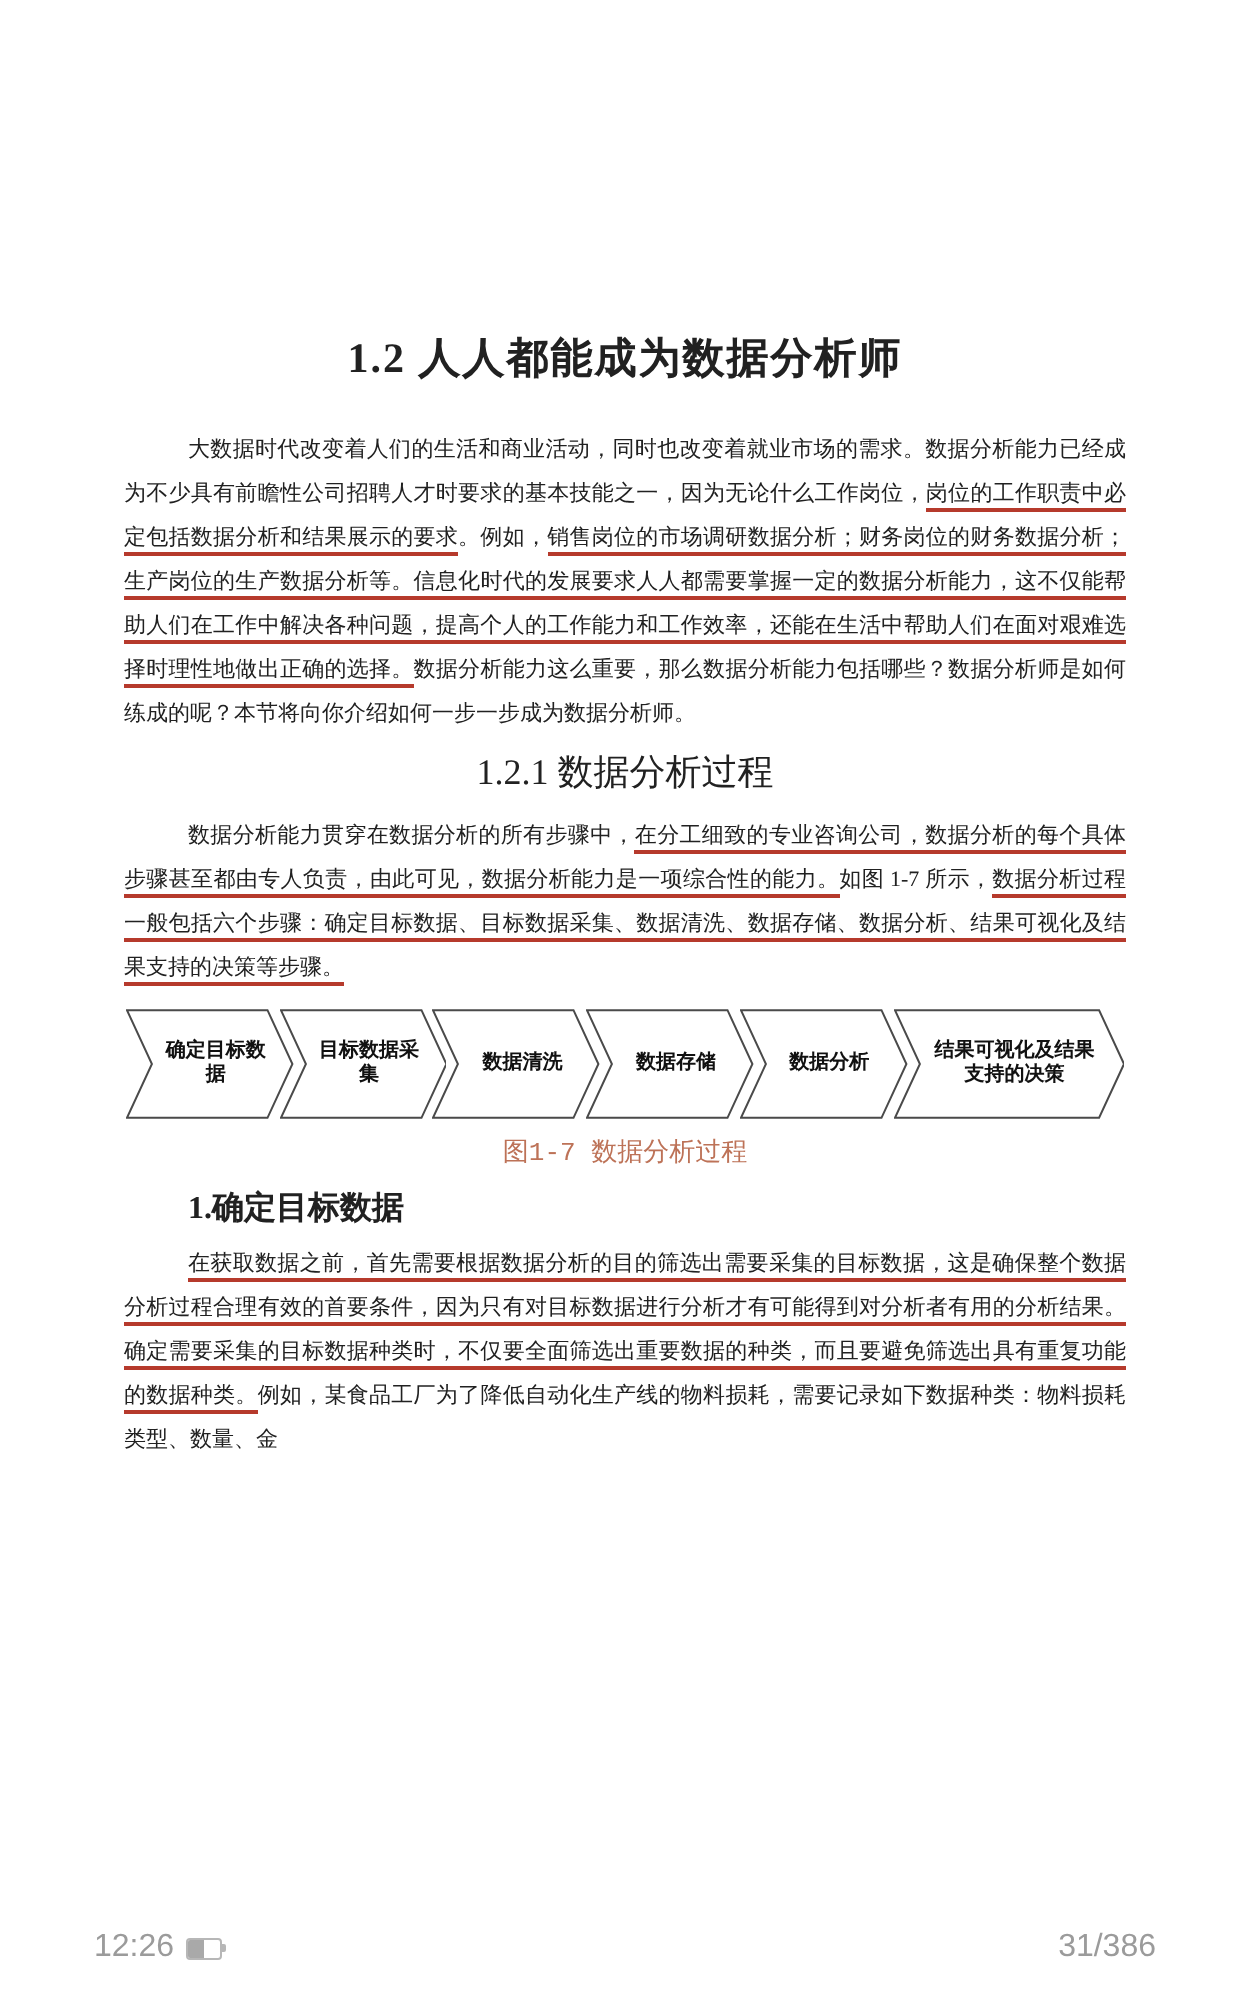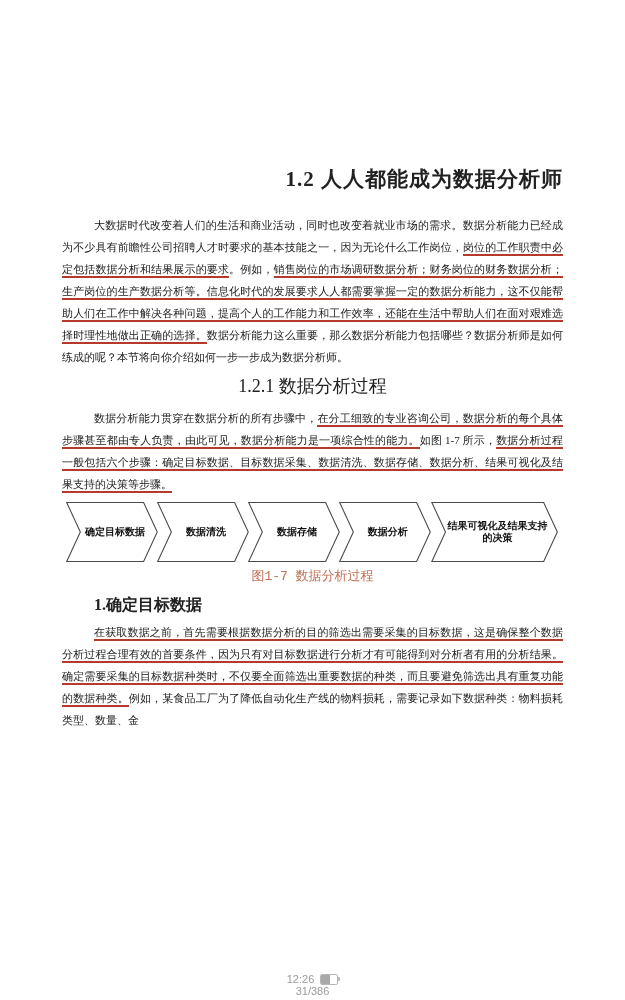--- a/index.html
+++ b/index.html
@@ -19,21 +19,21 @@
     color:var(--text-color);
   }
   .page-content{
     padding:167px 62px 0 62px;
   }
   h1.chapter-title{
     margin:0;
     font-size:21px;
     line-height:25px;
     font-weight:bold;
-    text-align:right;
+    text-align:center;
     letter-spacing:1px;
   }
   p.body{
     margin:0;
     font-size:11px;
     line-height:22px;
     text-align:justify;
     text-indent:32px;
     word-break:break-all;
   }
@@ -86,28 +86,27 @@
   }
   h3.subsection-heading{
     margin:11px 0 6px 0;
     font-size:16px;
     line-height:20px;
     font-weight:bold;
     padding-left:32px;
   }
   .statusbar{
     position:absolute;
-    left:47px;right:47px;bottom:3px;
+    left:47px;right:47px;bottom:17px;
     display:flex;
     justify-content:space-between;
     align-items:center;
     font-family:"Liberation Sans","DejaVu Sans",sans-serif;
-    font-size:11px;
+    font-size:16px;
     color:var(--status-color);
-    flex-direction:column;
   }
   .status-left{display:flex;align-items:center;gap:6px;}
   .battery{
     position:relative;
     display:inline-block;
     width:16px;height:9px;
     border:1px solid #b7b7b7;
     border-radius:2px;
     background:#fff;
   }
@@ -143,20 +142,26 @@
       <div class="chev">
         <svg viewBox="0 0 84 55">
           <polygon points="0.5,0.5 71,0.5 83.5,27.5 71,54.5 0.5,54.5 13,27.5" fill="#ffffff" stroke="#4a4a4a" stroke-width="1"></polygon>
         </svg>
         <span class="chev-label">确定目标数据</span>
       </div>
       <div class="chev">
         <svg viewBox="0 0 84 55">
           <polygon points="0.5,0.5 71,0.5 83.5,27.5 71,54.5 0.5,54.5 13,27.5" fill="#ffffff" stroke="#4a4a4a" stroke-width="1"></polygon>
         </svg>
+        <span class="chev-label">目标数据采集</span>
+      </div>
+      <div class="chev">
+        <svg viewBox="0 0 84 55">
+          <polygon points="0.5,0.5 71,0.5 83.5,27.5 71,54.5 0.5,54.5 13,27.5" fill="#ffffff" stroke="#4a4a4a" stroke-width="1"></polygon>
+        </svg>
         <span class="chev-label">数据清洗</span>
       </div>
       <div class="chev">
         <svg viewBox="0 0 84 55">
           <polygon points="0.5,0.5 71,0.5 83.5,27.5 71,54.5 0.5,54.5 13,27.5" fill="#ffffff" stroke="#4a4a4a" stroke-width="1"></polygon>
         </svg>
         <span class="chev-label">数据存储</span>
       </div>
       <div class="chev">
         <svg viewBox="0 0 84 55">

